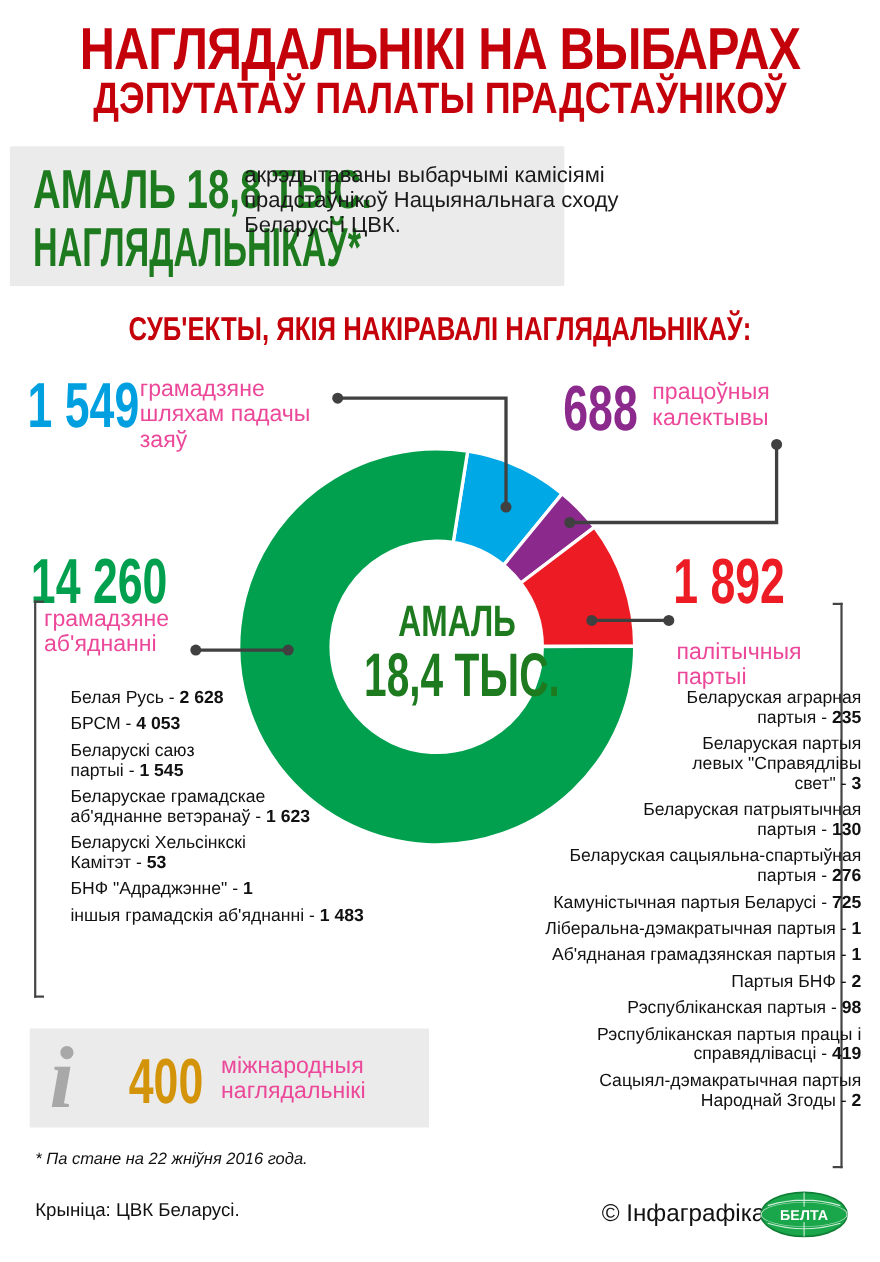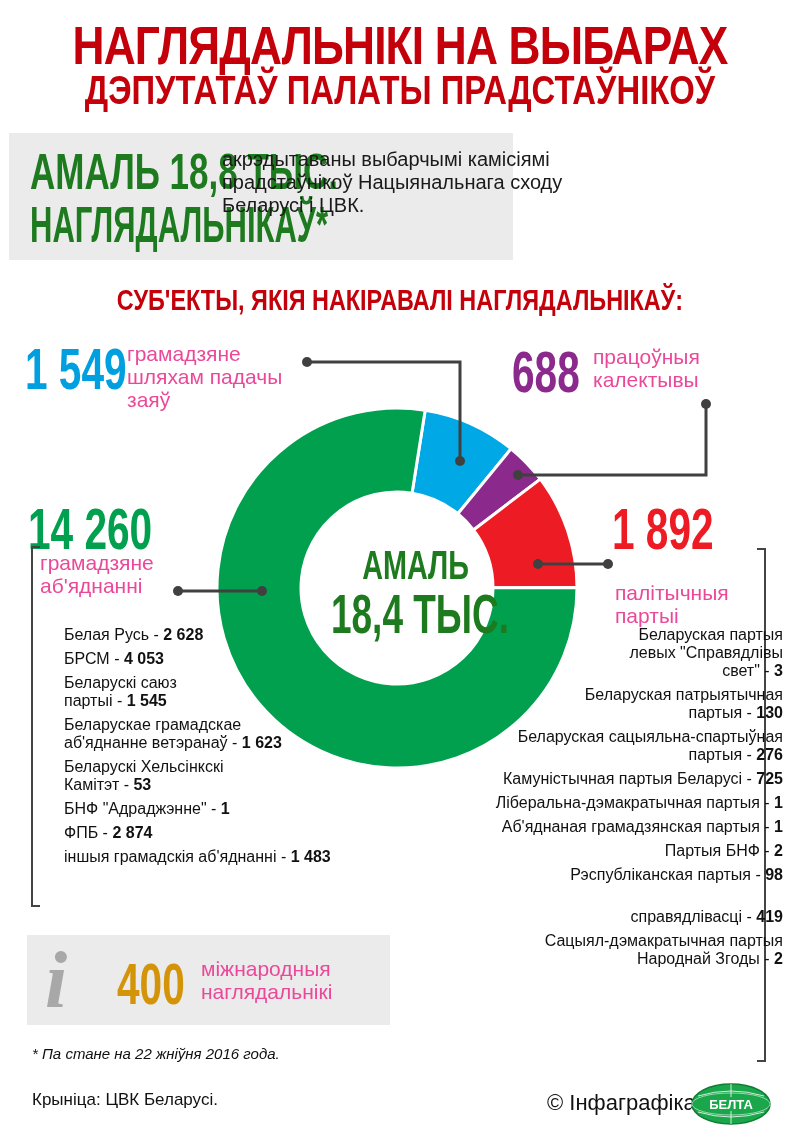--- a/index.html
+++ b/index.html
@@ -92,40 +92,40 @@
   <div>грамадзяне</div>
   <div>аб'яднанні</div>
 </div>
 <div class="abs list" id="assoc-list" style="left:40px;top:626px;width:320px;">
     <div class="it"><span>Белая Русь - </span><b>2 628</b></div>
     <div class="it"><span>БРСМ - </span><b>4 053</b></div>
     <div class="it"><span>Беларускі саюз</span><br><span>партыі - </span><b>1 545</b></div>
     <div class="it"><span>Беларускае грамадскае</span><br><span>аб'яднанне ветэранаў - </span><b>1 623</b></div>
     <div class="it"><span>Беларускі Хельсінкскі</span><br><span>Камітэт - </span><b>53</b></div>
     <div class="it"><span>БНФ "Адраджэнне" - </span><b>1</b></div>
-    <div class="it"><span>ФПБ - </span><b>2 874</b></div>
     <div class="it"><span>іншыя грамадскія аб'яднанні - </span><b>1 483</b></div>
   </div>
 
 <div class="abs bignum" style="left:612px;top:500px;color:#ed1c24;">1 892</div>
 <div class="bracket" style="left:757px;top:548px;width:7px;height:510px;border-left:none;"></div>
 <div class="abs lbl" style="left:615px;top:581px;">
   <div>палітычныя</div>
   <div>партыі</div>
 </div>
 <div class="abs list list-right" id="party-list" style="left:400px;top:626px;width:359px;">
+    <div class="it"><span>Беларуская аграрная</span><br><span>партыя - </span><b>235</b></div>
     <div class="it"><span>Беларуская партыя</span><br><span>левых "Справядлівы</span><br><span>свет" - </span><b>3</b></div>
     <div class="it"><span>Беларуская патрыятычная</span><br><span>партыя - </span><b>130</b></div>
     <div class="it"><span>Беларуская сацыяльна-спартыўная</span><br><span>партыя - </span><b>276</b></div>
     <div class="it"><span>Камуністычная партыя Беларусі - </span><b>725</b></div>
     <div class="it"><span>Ліберальна-дэмакратычная партыя - </span><b>1</b></div>
     <div class="it"><span>Аб'яднаная грамадзянская партыя - </span><b>1</b></div>
     <div class="it"><span>Партыя БНФ - </span><b>2</b></div>
     <div class="it"><span>Рэспубліканская партыя - </span><b>98</b></div>
-    <div class="it"><br><span>справядлівасці - </span><b>419</b></div>
+    <div class="it"><span>Рэспубліканская партыя працы і</span><br><span>справядлівасці - </span><b>419</b></div>
     <div class="it"><span>Сацыял-дэмакратычная партыя</span><br><span>Народнай Згоды - </span><b>2</b></div>
   </div>
 
 <div class="infobox"></div>
 <div class="abs" style="left:45px;top:937px;color:#a8a8a8;font-family:'Liberation Serif',serif;font-style:italic;font-weight:bold;font-size:80px;line-height:86px;">i</div>
 <div class="abs bignum" style="left:117px;top:955px;color:#d4940a;">400</div>
 <div class="abs lbl" style="left:201px;top:957px;">
   <div>міжнародныя</div>
   <div>наглядальнікі</div>
 </div>

